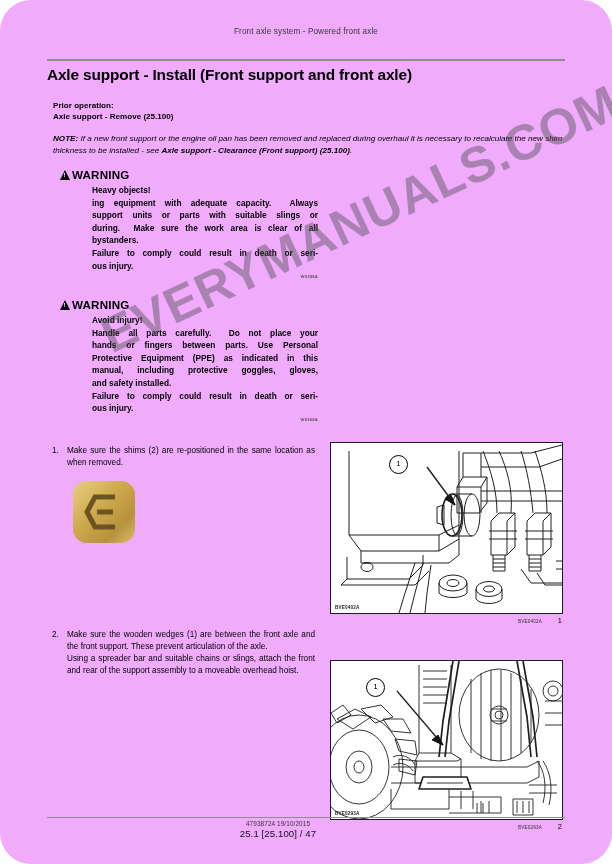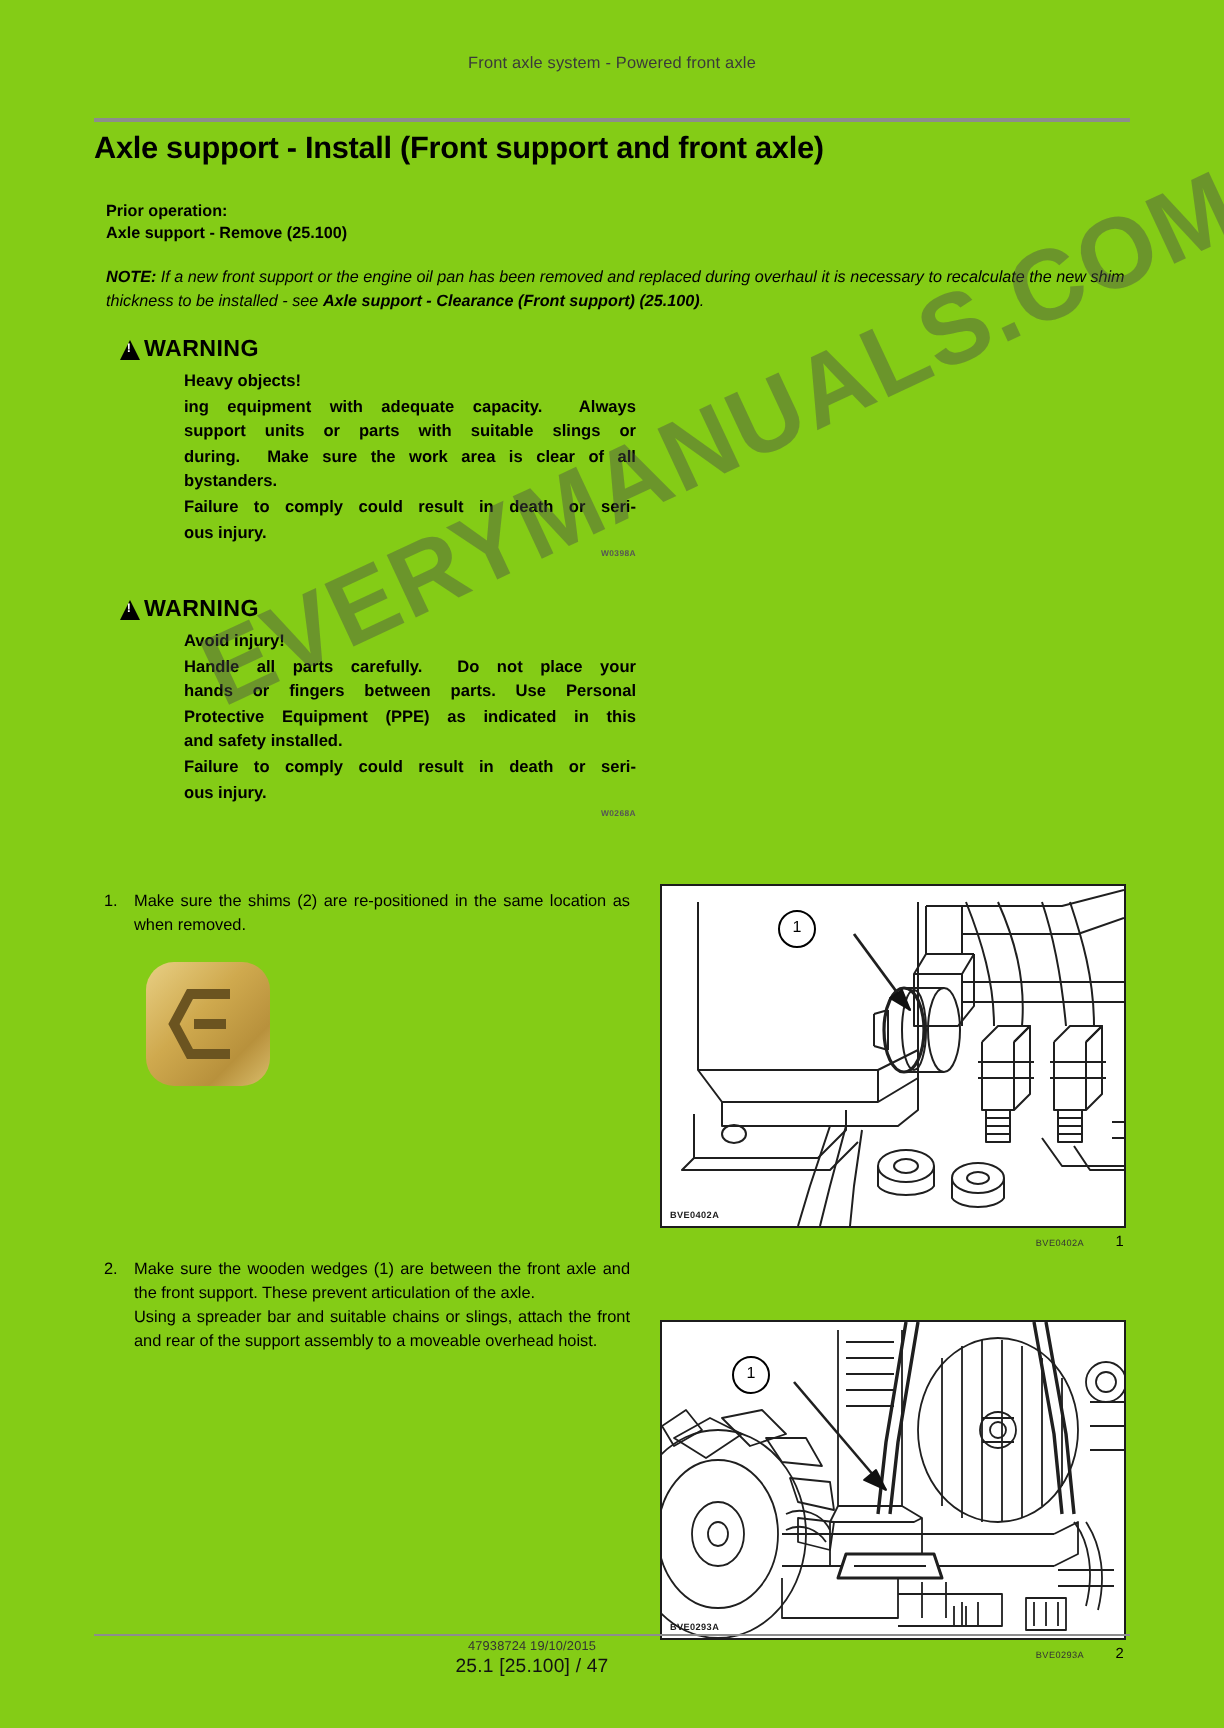--- a/index.html
+++ b/index.html
@@ -5,25 +5,26 @@
 <style>
   html, body {
     margin: 0;
     padding: 0;
     background: #ffffff;
   }
   .page {
     position: relative;
     width: 612px;
     height: 864px;
-    background: #84cc16;
+    background: #f0abfc;
     font-family: "Liberation Sans", sans-serif;
     color: #000000;
     overflow: hidden;
     box-sizing: border-box;
+    border-radius: 31px;
   }
 
   
   .page-header {
     position: absolute;
     top: 27px;
     left: 0;
     width: 612px;
     text-align: center;
     font-size: 8.2px;
@@ -223,21 +224,21 @@
     position: absolute;
     top: 817px;
     left: 47px;
     width: 518px;
     height: 1.4px;
     background: #8d8d8d;
   }
   .footer {
     position: absolute;
     top: 820px;
-    left: 0;
+    left: 12px;
     width: 532px;
     text-align: center;
   }
   .footer-line1 {
     font-size: 6.4px;
     color: #333;
     letter-spacing: 0.1px;
   }
   .footer-line2 {
     font-size: 9.6px;
@@ -313,20 +314,21 @@
   <div class="warning warning-2">
     <div class="warning-head">
       <span class="warn-triangle"></span>
       <span>WARNING</span>
     </div>
     <div class="warning-body">
       <span class="line">Avoid injury!</span>
       <span class="line j">Handle all parts carefully.  Do not place your</span>
       <span class="line j">hands or fingers between parts. Use Personal</span>
       <span class="line j">Protective Equipment (PPE) as indicated in this</span>
+      <span class="line j">manual, including protective goggles, gloves,</span>
       <span class="line">and safety installed.</span>
       <span class="line j">Failure to comply could result in death or seri-</span>
       <span class="line">ous injury.</span>
     </div>
     <div class="warning-code">W0268A</div>
   </div>
 
   <div class="step step-1">
     <div class="step-num">1.</div>
     <div class="step-text">

